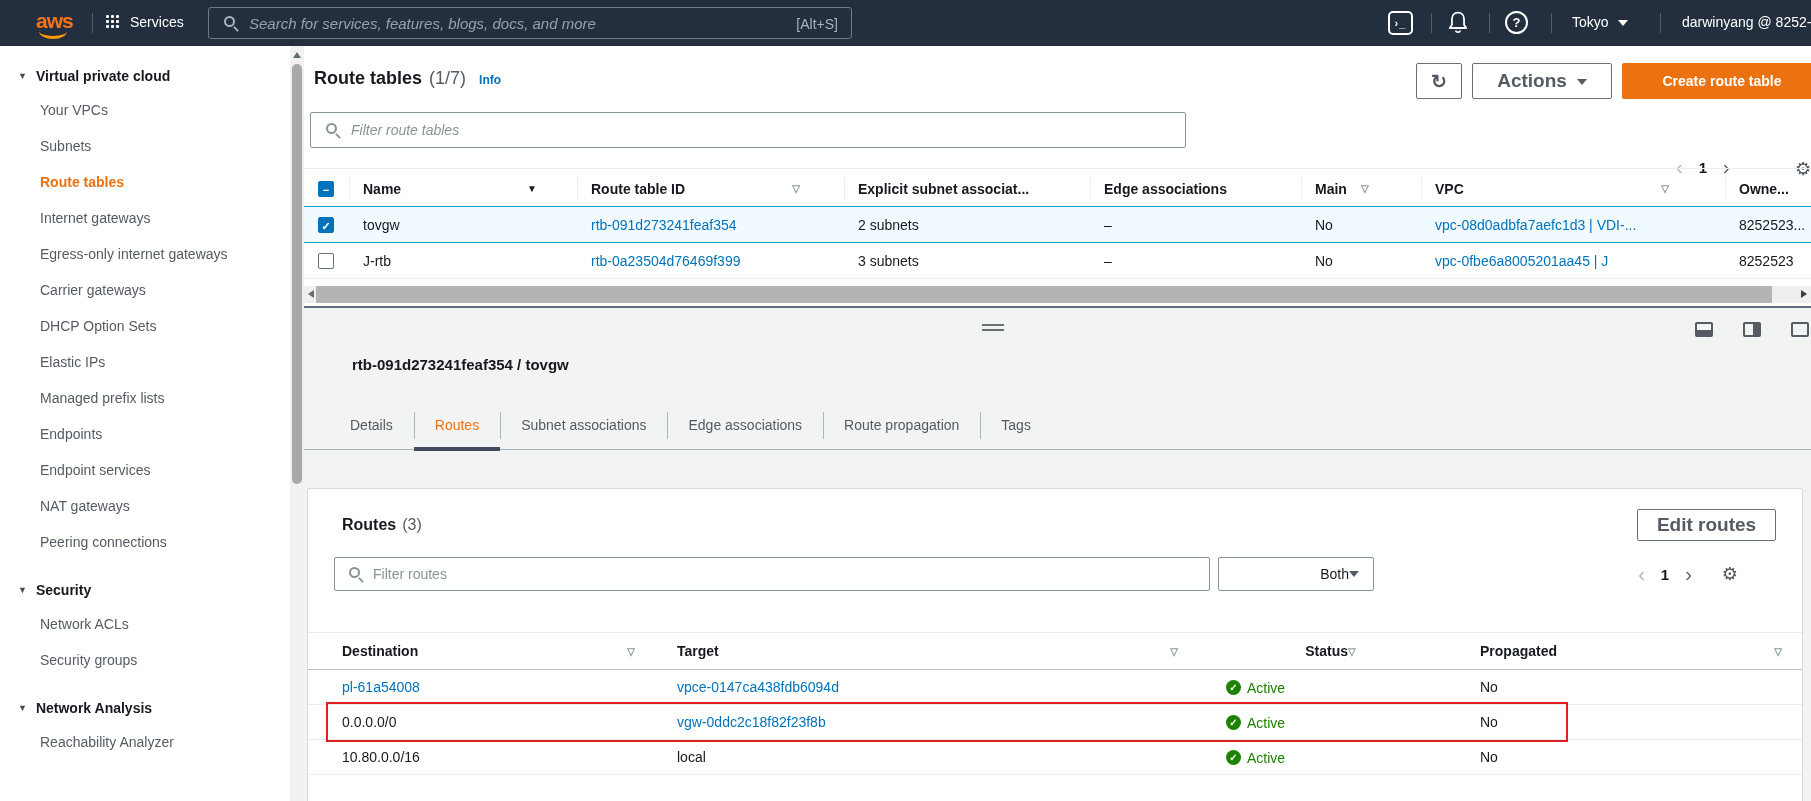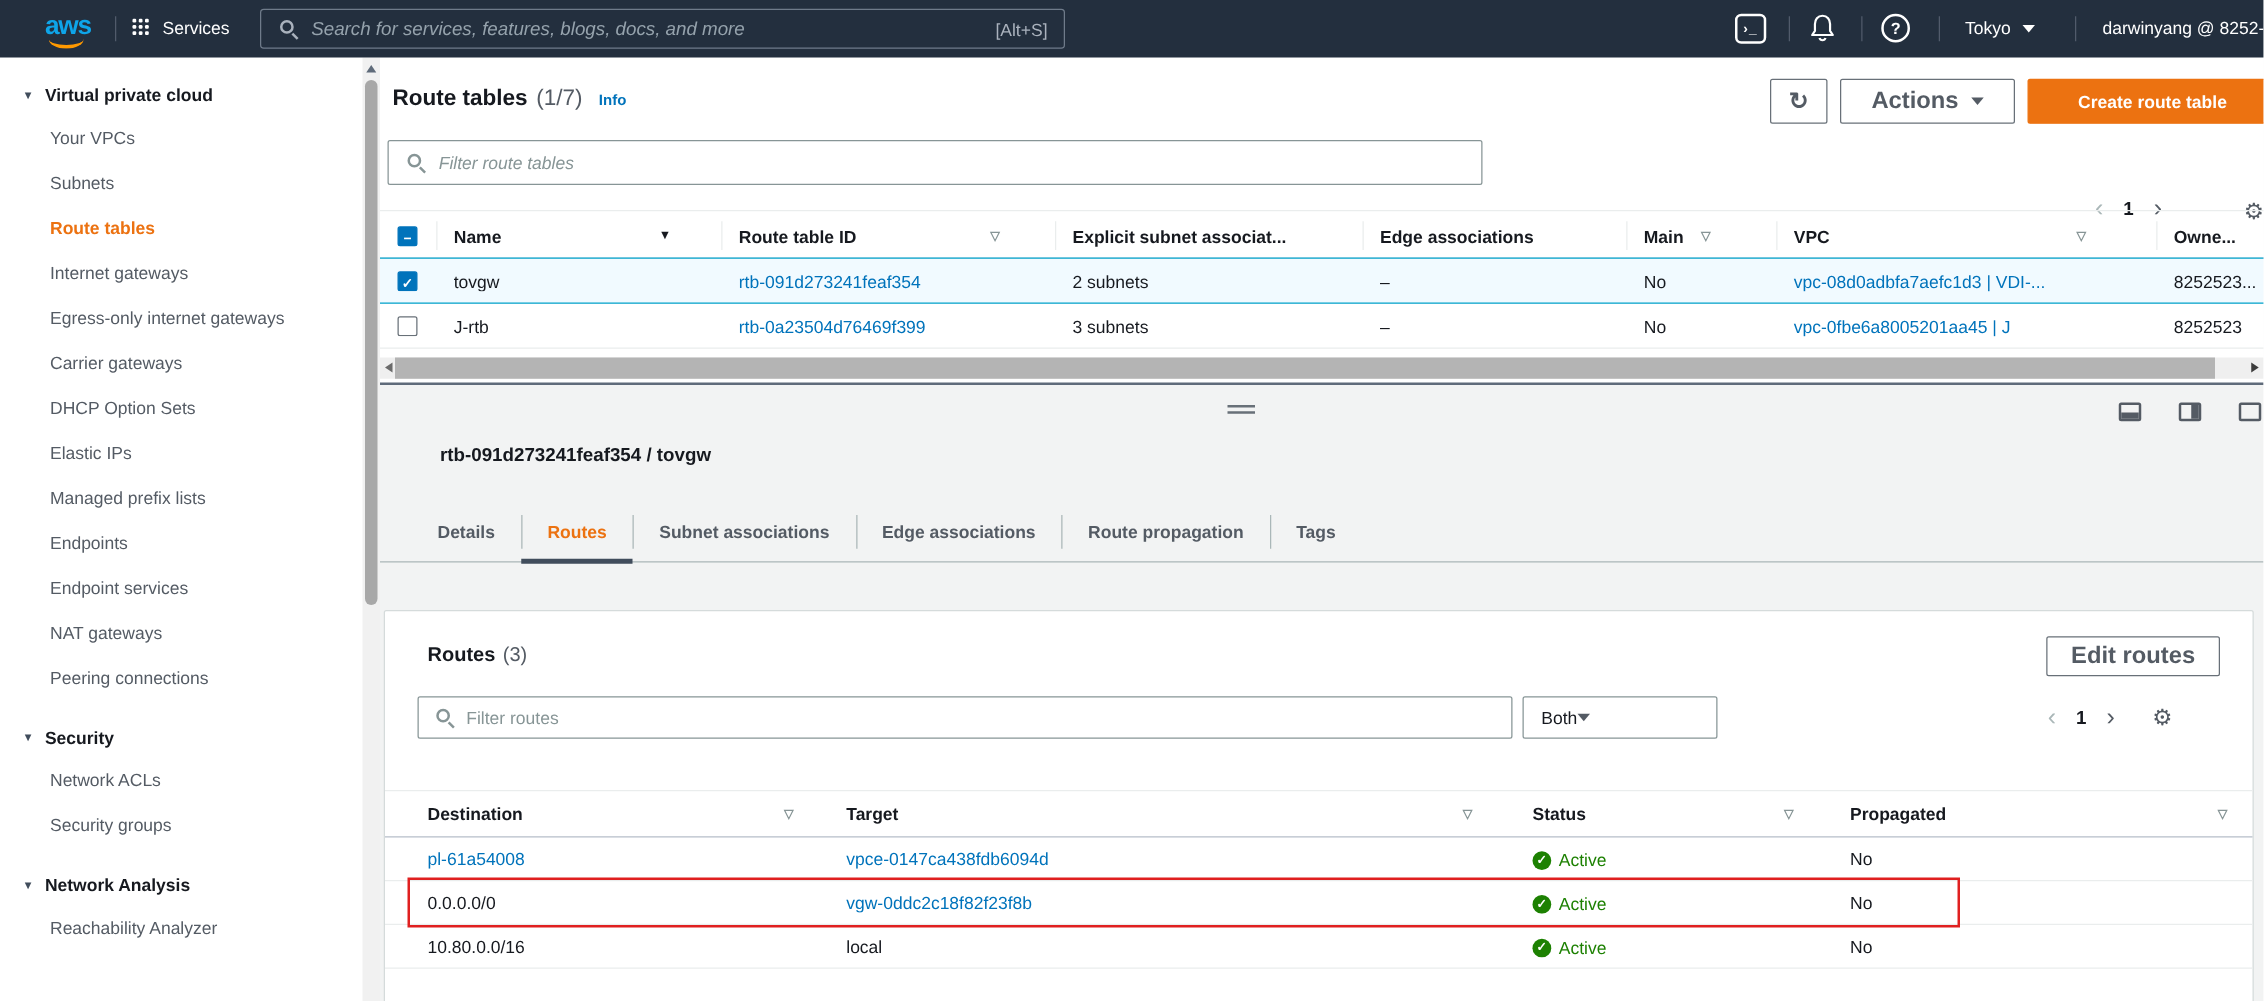--- a/index.html
+++ b/index.html
@@ -2,21 +2,21 @@
 <html style="--topbar-bg: #232f3e; --accent: #ec7211; --link: #0073bb; --status-green: #1d8102; --annotation-red: #e02020; --selected-row-bg: #f1faff; --selected-row-border: #00a1c9;"><head>
 <meta charset="utf-8">
 <style>
   * { margin:0; padding:0; box-sizing:border-box; }
   body { font-family:"Liberation Sans", sans-serif; background:#fff; }
   #page { position:relative; width:1811px; height:801px; overflow:hidden; background:#fff; }
 
   
   .topbar { position:absolute; left:0; top:0; width:1811px; height:46px;
             background:var(--topbar-bg,#232f3e); overflow:hidden; z-index:40; }
-  .tb-logo { position:absolute; left:36px; top:9px; color:#0ea5e9; font-size:21px; font-weight:bold; letter-spacing:-1px; }
+  .tb-logo { position:absolute; left:36px; top:9px; color:#f97316; font-size:21px; font-weight:bold; letter-spacing:-1px; }
   .tb-smile { position:absolute; left:39px; top:29px; width:28px; height:10px;
               border-bottom:3px solid #ff9900; border-radius:0 0 16px 16px / 0 0 9px 9px; }
   .tb-div { position:absolute; top:13px; width:1px; height:20px; background:#515b6b; }
   .grid-icon { position:absolute; left:106px; top:15px; width:15px; height:15px; display:grid;
                grid-template-columns:repeat(3,3px); grid-template-rows:repeat(3,3px); gap:2px; }
   .grid-icon i { background:#fff; border-radius:1px; }
   .tb-services { position:absolute; left:130px; top:14px; color:#fff; font-size:14px; }
   .tb-search { position:absolute; left:208px; top:7px; width:644px; height:32px;
                border:1px solid #6f7b8a; border-radius:3px; background:#232f3e; }
   .tb-search input { position:absolute; left:40px; top:0; width:500px; height:30px; background:transparent;
@@ -122,54 +122,54 @@
   .detail { position:absolute; left:0; top:262px; width:1507px; height:493px; background:#f2f3f3; overflow:hidden; }
   .split-handle { position:absolute; left:678px; top:16px; width:22px; height:7px;
                   border-top:2px solid #687078; border-bottom:2px solid #687078; cursor:ns-resize; }
   .lay-ic { position:absolute; top:14px; width:18px; height:15px; border:2px solid #545b64; border-radius:2px; cursor:pointer; }
   .lay-ic .fill-b { position:absolute; left:0; right:0; bottom:0; height:5px; background:#545b64; }
   .lay-ic .fill-r { position:absolute; top:0; right:0; bottom:0; width:6px; background:#545b64; }
   .detail-heading { position:absolute; left:48px; top:48px; font-size:15px; font-weight:bold; color:#16191f; }
 
   .tabs-row { position:absolute; left:0; top:94px; width:1507px; height:48px; border-bottom:1px solid #aab7b8; }
   .tabs { position:absolute; left:25px; top:0; display:flex; height:48px; }
-  .tab { position:relative; padding:0 21px; line-height:46px; font-size:14px; font-weight:bold;
+  .tab { position:relative; padding:0 21px; line-height:46px; font-size:14px; font-weight:normal;
          color:#545b64; cursor:pointer; white-space:nowrap;text-align:center; }
   .tab + .tab::before { content:""; position:absolute; left:0; top:10px; height:27px; width:1px; background:#aab7b8; }
   .tab.active { color:var(--accent,#ec7211); }
   .tab.active::after { content:""; position:absolute; left:0; right:0; bottom:-1px; height:4px; background:#414d5c; }
 
   
   .card { position:absolute; left:3px; top:180px; width:1496px; height:345px; background:#fff;
           border:1px solid #d5dbdb; border-radius:2px; }
   .card-head { display:flex; align-items:center; justify-content:space-between; padding:20px 26px 0 34px; }
   .card-title { font-size:16px; font-weight:bold; color:#16191f; }
   .card-count { font-size:16px; color:#545b64; font-weight:normal; margin-left:6px; }
   .btn-edit { width:139px; height:32px; }
   .card-filter { display:flex; align-items:center; margin:16px 30px 0 26px; }
   .cf-input { position:relative; width:876px; height:34px; border:1px solid #879596; border-radius:2px; background:#fff; }
   .cf-input .mag { left:14px; top:9px; border-color:#879596; }
   .cf-input .mag::after { background:#879596; }
   .cf-input input { position:absolute; left:38px; top:1px; width:800px; height:30px; border:none; outline:none;
                     font-size:14px; font-family:"Liberation Sans",sans-serif; }
   .cf-input input::placeholder { color:#879596; }
   .cf-select { width:156px; height:34px; margin-left:8px; border:1px solid #879596; border-radius:2px;
-               display:flex; align-items:center; justify-content:flex-start; padding:0 14px;
+               display:flex; align-items:center; justify-content:flex-end; padding:0 14px;
                font-size:14px; color:#16191f; cursor:pointer; background:#fff; }
   .cf-select .btn-caret { margin-left:0; }
   .card .pager-r { margin-left:auto; display:flex; align-items:center; gap:16px; font-size:15px; }
   .card .gear { margin:0 34px 0 30px; }
 
   .routes-table { position:relative; margin-top:41px; font-size:14px; color:#16191f; }
   .ro-h, .ro-r { display:grid; grid-template-columns:355px 549px 254px 336px; align-items:center; }
   .ro-h { height:38px; border-top:1px solid #eaeded; border-bottom:1px solid #b6bec9; font-weight:bold; }
   .ro-h > div { display:flex; align-items:center; justify-content:space-between; padding-left:14px; }
   .ro-h > div:first-child { padding-left:34px; padding-right:28px; }
   .ro-h > div:nth-child(2) { padding-right:34px;gap:16px; }
-  .ro-h > div:nth-child(3) { padding-right:31px; }
+  .ro-h > div:nth-child(3) { padding-right:31px;justify-content:center; }
   .ro-h > div:nth-child(4) { padding-right:20px; }
   .ro-r { height:35px; border-bottom:1px solid #eaeded; }
   .ro-r > div { padding-left:14px; white-space:nowrap; overflow:hidden; }
   .ro-r > div:first-child { padding-left:34px; }
   .status { display:inline-flex; align-items:center; gap:6px; }
   .st-ic { display:inline-block; width:15px; height:15px; border-radius:50%; background:var(--status-green,#1d8102);
            color:#fff; font-size:10px; font-weight:bold; text-align:center; line-height:15px; font-style:normal; }
   .st-tx { color:var(--status-green,#1d8102); }
   .red-box { position:absolute; left:18px; top:213px; width:1242px; height:40px;
              border:2px solid var(--annotation-red,#e02020); pointer-events:none; }

